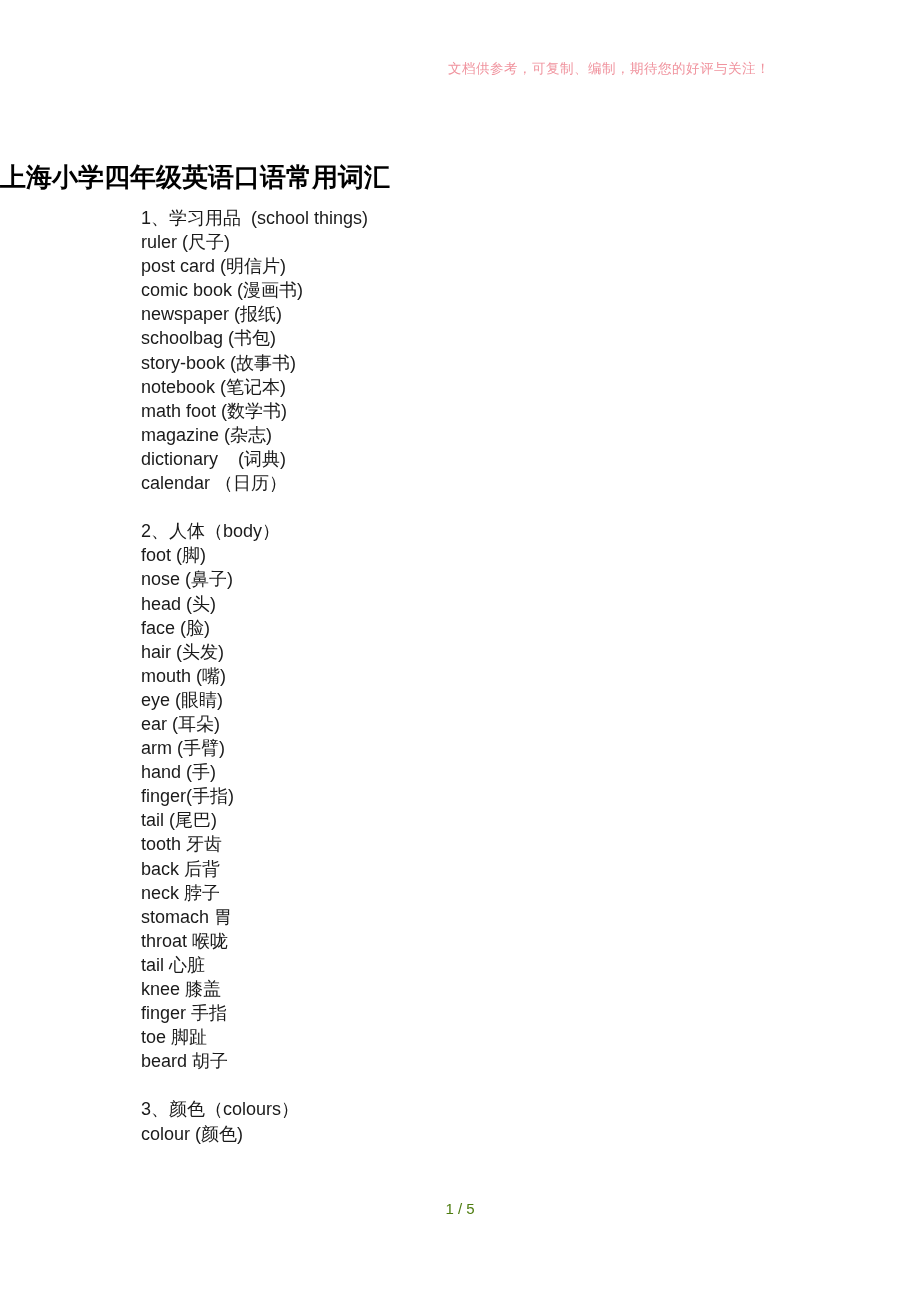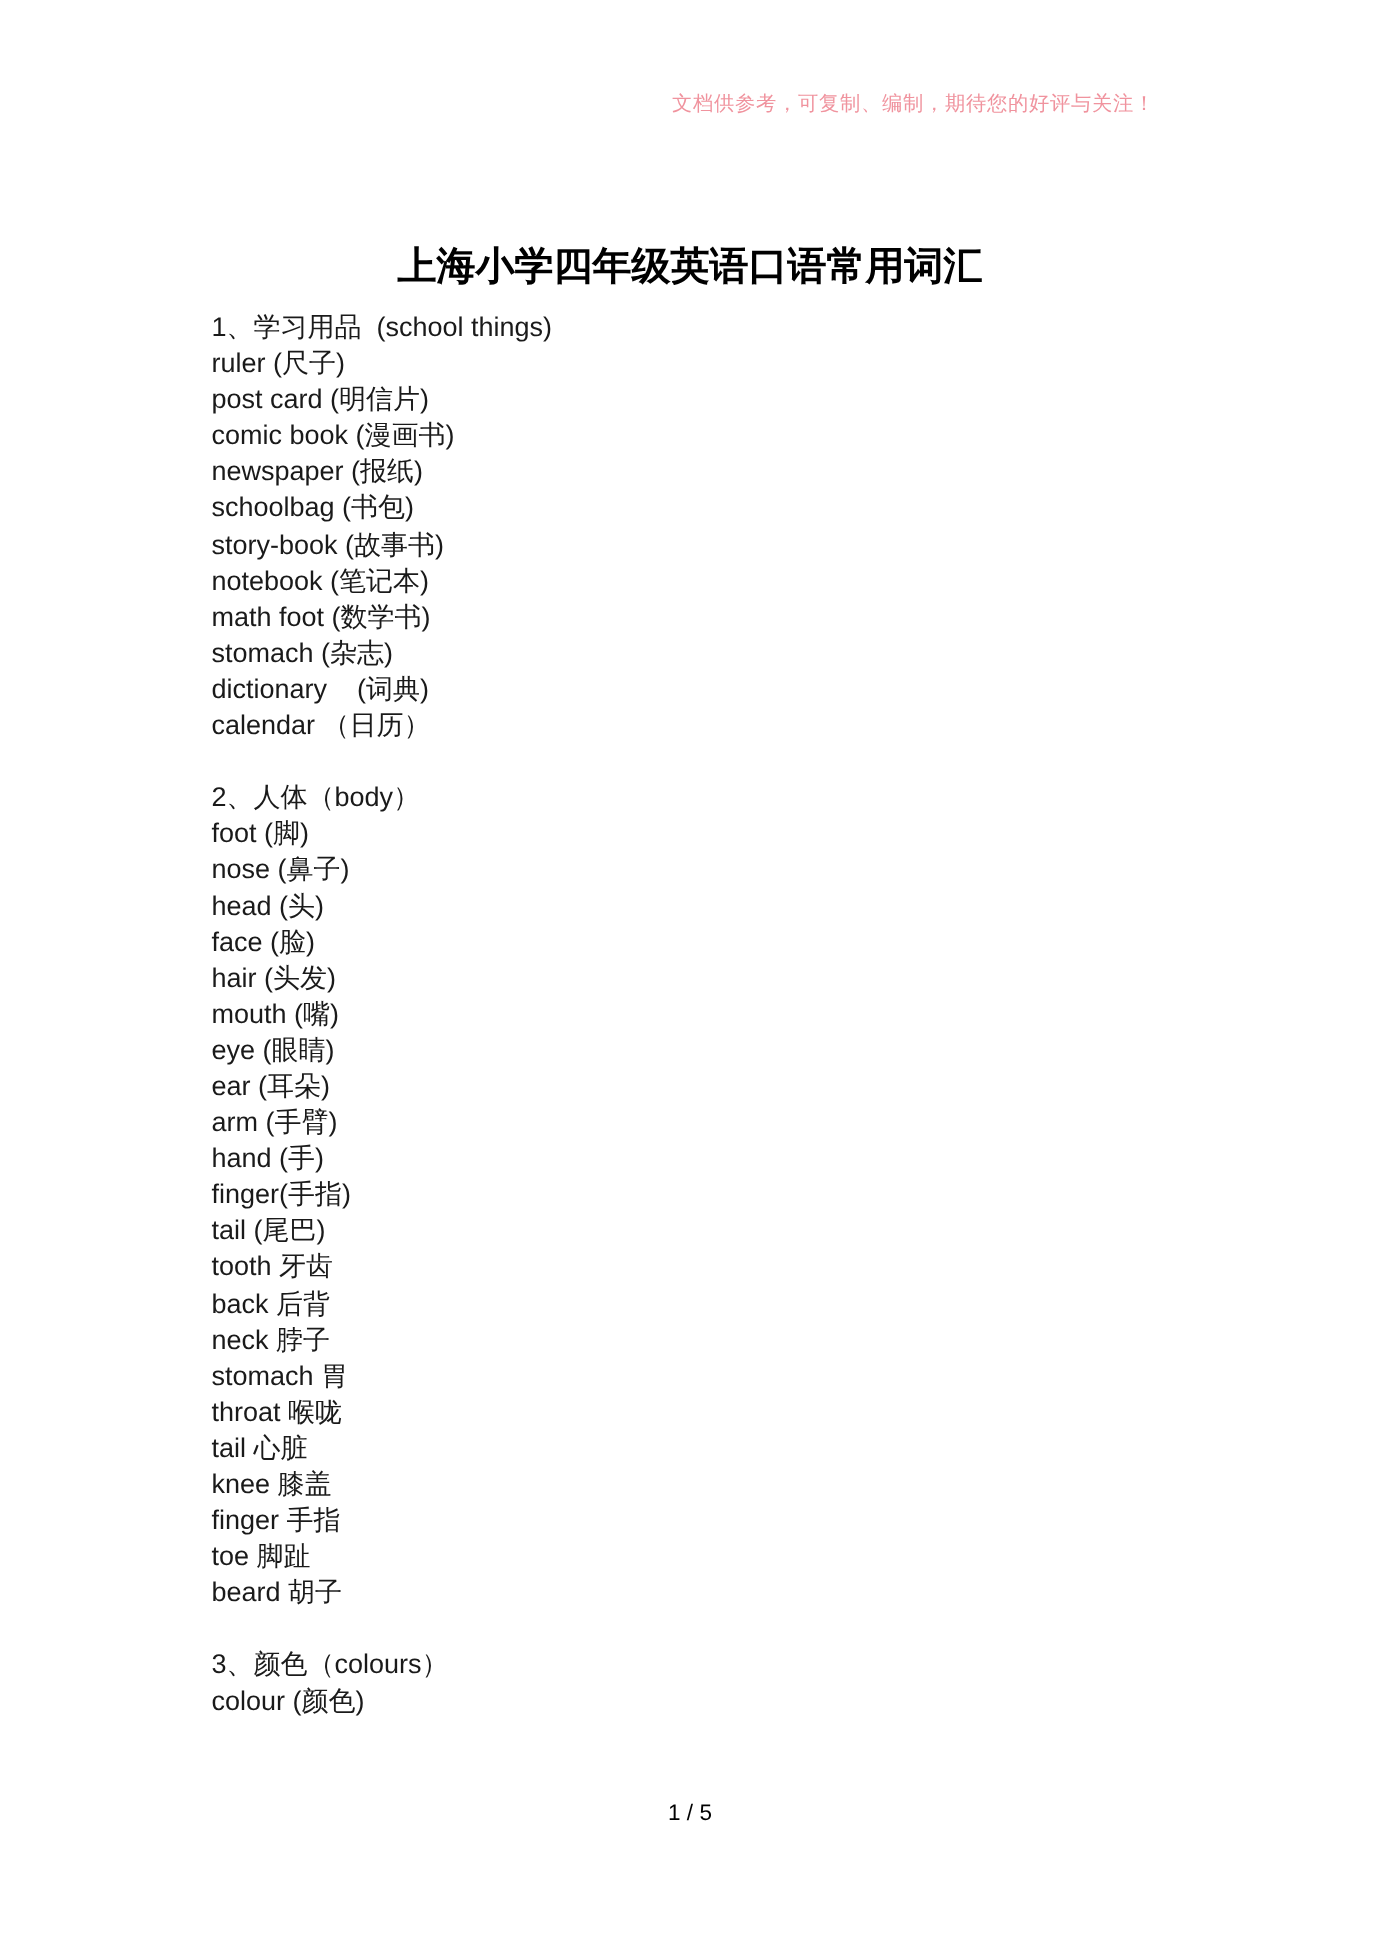--- a/index.html
+++ b/index.html
@@ -23,21 +23,21 @@
     font-size: 13.5px;
     letter-spacing: 0.5px;
     color: #f0939e;
     white-space: pre-wrap;
   }
   .title {
     position: absolute;
     top: 160px;
     left: 0;
     width: 100%;
-    text-align: center;
+    text-align: left;
     font-size: 26px;
     font-weight: 700;
     color: #000000;
     white-space: pre-wrap;
   }
   .content {
     position: absolute;
     top: 206px;
     left: 141px;
     right: 120px;
@@ -52,42 +52,42 @@
   .spacer {
     height: 24.1px;
   }
   .footer {
     position: absolute;
     top: 1200px;
     left: 0;
     width: 100%;
     text-align: center;
     font-size: 15px;
-    color: #000000;
+    color: #4d7c0f;
   }
 </style>
 </head>
 <body>
 
 <div class="page">
   <div class="notice">文档供参考，可复制、编制，期待您的好评与关注！</div>
 
   <div class="title">上海小学四年级英语口语常用词汇</div>
 
   <div class="content" id="content">
       <div class="line heading">1、学习用品  (school things)</div>
       <div class="line">ruler (尺子)</div>
       <div class="line">post card (明信片)</div>
       <div class="line">comic book (漫画书)</div>
       <div class="line">newspaper (报纸)</div>
       <div class="line">schoolbag (书包)</div>
       <div class="line">story-book (故事书)</div>
       <div class="line">notebook (笔记本)</div>
       <div class="line">math foot (数学书)</div>
-      <div class="line">stomach (杂志)</div>
+      <div class="line">magazine (杂志)</div>
       <div class="line">dictionary    (词典)</div>
       <div class="line">calendar （日历）</div>
       <div class="line spacer"></div>
       <div class="line heading">2、人体（body）</div>
       <div class="line">foot (脚)</div>
       <div class="line">nose (鼻子)</div>
       <div class="line">head (头)</div>
       <div class="line">face (脸)</div>
       <div class="line">hair (头发)</div>
       <div class="line">mouth (嘴)</div>

